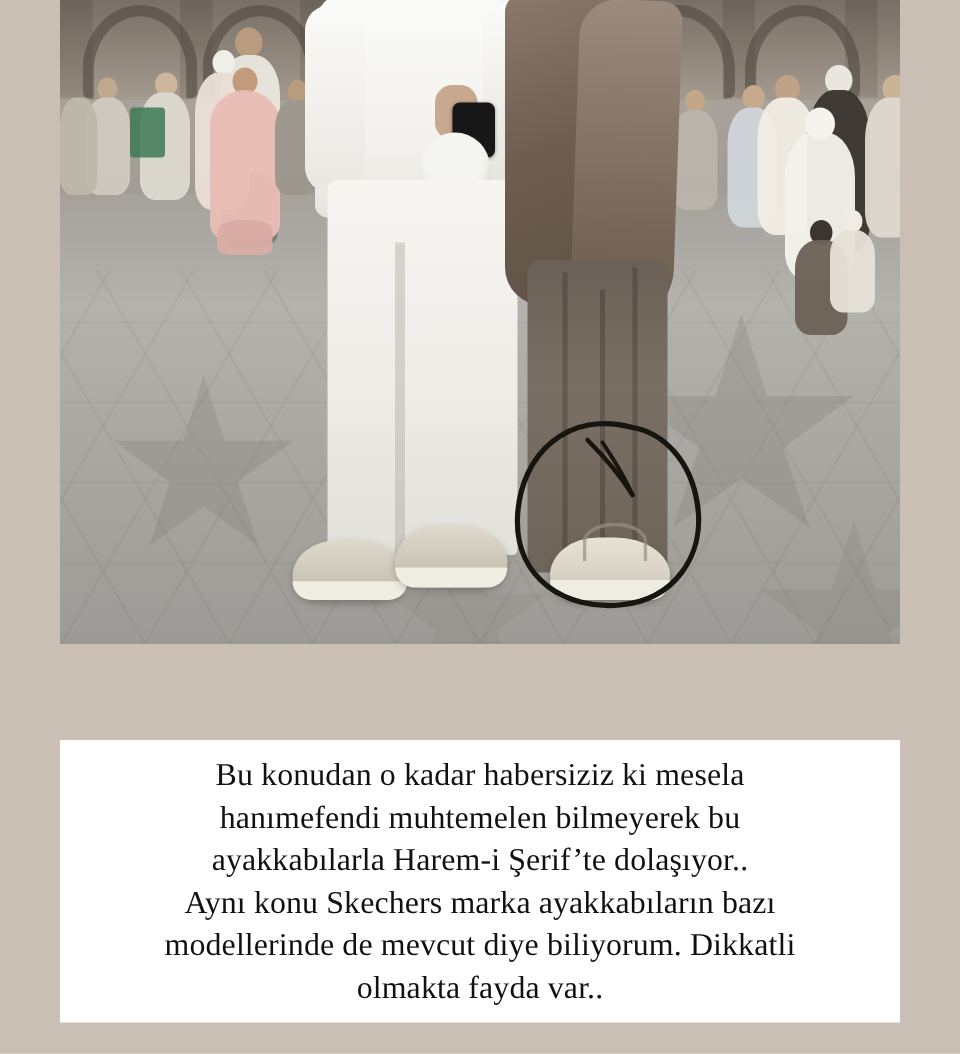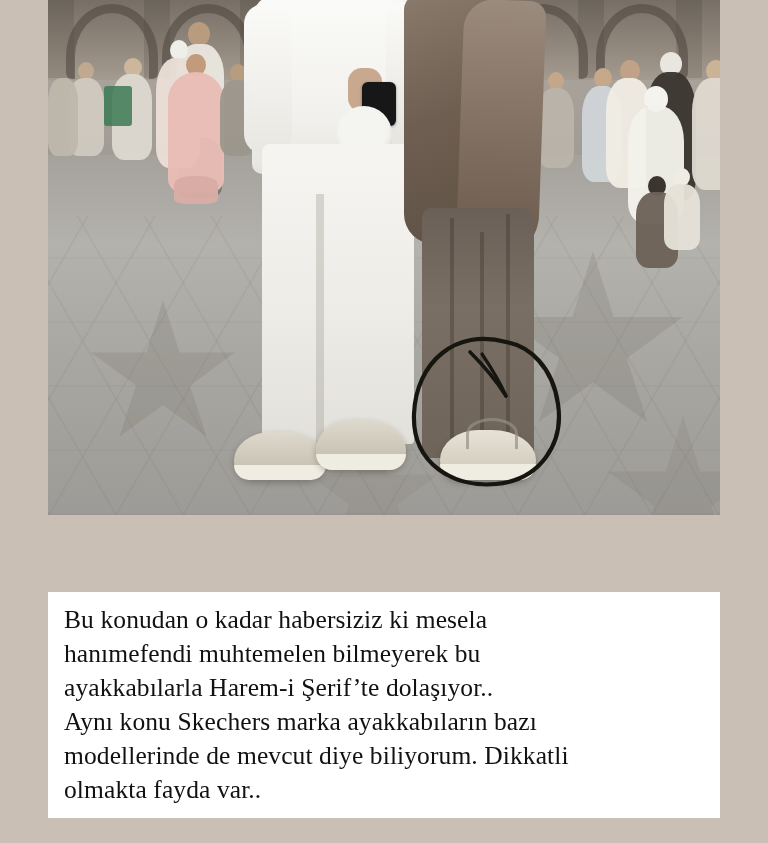--- a/index.html
+++ b/index.html
@@ -192,20 +192,21 @@
     top: 592px;
     width: 672px;
     height: 226px;
     background: #ffffff;
     display: flex;
     align-items: center;
     justify-content: center;
   }
   .caption-text {
     width: 640px;
+    text-align: center;
     font-size: 25.5px;
     line-height: 1.34;
     color: #111111;
     font-family: "Liberation Serif", serif;
     white-space: pre-line;
     letter-spacing: .1px;
   }
 </style>
 </head>
 <body>

